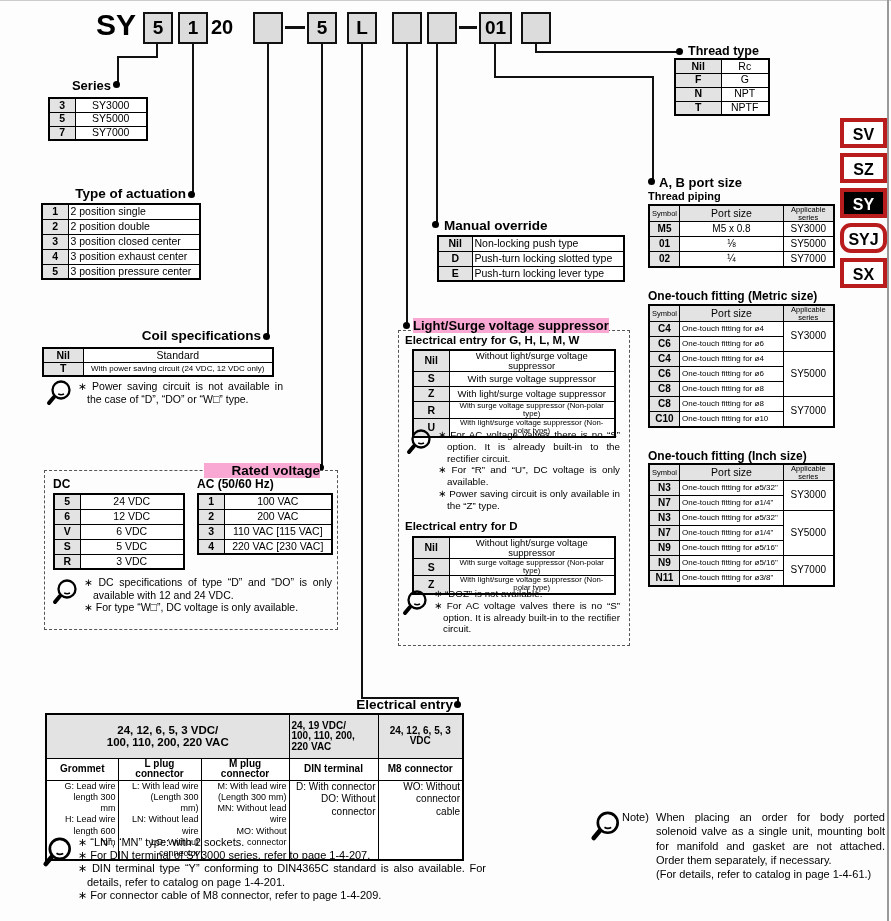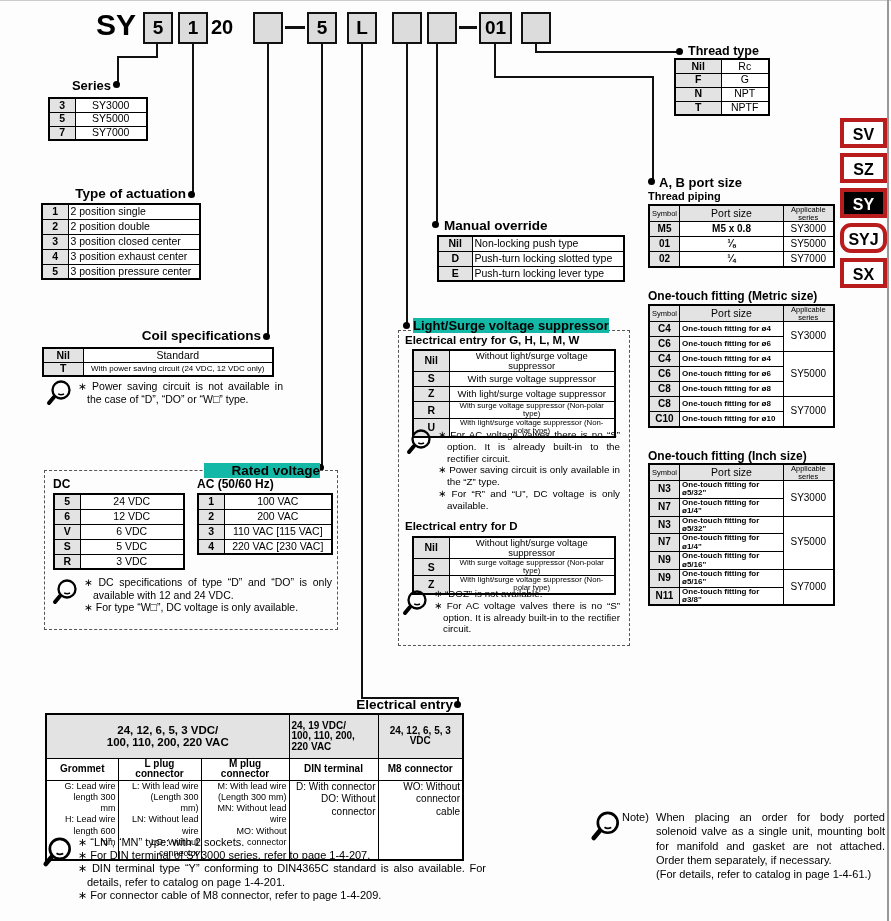--- a/index.html
+++ b/index.html
@@ -29,21 +29,21 @@
   #tbl-dc .sym{width:26px;} #tbl-dc .val{width:104px;text-align:center;}
   #tbl-ac .sym{width:26px;} #tbl-ac .val{width:108px;text-align:center;}
   #tbl-sup1 .sym,#tbl-sup2 .sym{width:36px;}
   #tbl-sup1 .val,#tbl-sup2 .val{width:166px;text-align:center;font-size:9.5px;}
   #tbl-sup1 tr:nth-child(4) .val,#tbl-sup1 tr:nth-child(5) .val{font-size:7.8px;}
   #tbl-sup2 tr:nth-child(2) .val,#tbl-sup2 tr:nth-child(3) .val{font-size:7.8px;}
   #tbl-mo .sym{width:34px;} #tbl-mo .val{width:152px;}
   #tbl-tt .sym{width:46px;} #tbl-tt .val{width:48px;text-align:center;}
   #tbl-tt td{height:14px;}
   .porttbl .sym{width:28px;font-size:10px;margin-left:18px;}
-  .porttbl .port{width:104px;font-size:8px;font-weight:bold;}
+  .porttbl .port{width:104px;font-size:8px;}
   .porttbl .ser{width:50px;text-align:center;font-size:10px;}
   .porttbl th{height:12px;}
   .porttbl th.h-sym{font-size:7.5px;}
   .porttbl th.h-port{font-size:10.5px;}
   .porttbl th.h-ser{font-size:7.5px;line-height:1;}
   #tbl-tp .port{text-align:center;font-size:10px;}
   
   #tbl-ee td,#tbl-ee th{vertical-align:middle;}
   #tbl-ee .g{background:#e3e3e3;font-weight:bold;white-space:pre-line;height:44px;}
   #tbl-ee .g1{font-size:11.5px;text-align:center;}
@@ -53,21 +53,21 @@
   #tbl-ee td.cc{font-size:9px;height:58px;vertical-align:top;white-space:pre-wrap;line-height:1.25;text-align:right;}
   #tbl-ee td.cw{font-size:10px;}
   .dashbox{position:absolute;border:1.6px dashed #555;box-sizing:border-box;}
   .note{position:absolute;font-size:10.5px;line-height:1.2;text-align:justify;}
   .note .nl{padding-left:9px;text-indent:-9px;}
   .smallnote{font-size:9.8px;}
   .tab{position:absolute;left:840px;width:47px;height:30px;border:4px solid #b91c1c;box-sizing:border-box;
        background:#fff;font-weight:bold;font-size:16px;text-align:center;line-height:26px;}
   .tab.active{background:#000;color:#fff;}
   .mag{position:absolute;}
-  .whitebg{background:#14b8a6;}
+  .whitebg{background:#f9a8d4;}
 </style>
 </head>
 <body>
 
 <div id="page">
 
   <div class="abs" style="left:0;top:0;width:891px;height:1px;background:#ccc;"></div>
   <div class="abs" style="left:887px;top:0;width:2px;height:921px;background:#999;"></div>
 
   <div class="lbl" style="left:96px;top:8px;font-size:30px;">SY</div>
@@ -269,22 +269,22 @@
         </tr>
       </tbody>
   </table>
   <svg class="mag" style="left:406px;top:428px;" width="27" height="30" viewBox="0 0 27 30">
     <circle cx="15" cy="11" r="8.5" fill="none" stroke="#000" stroke-width="2.3"></circle>
     <path d="M18 15 q-3.2 1.6 -5.8 -0.2" fill="none" stroke="#000" stroke-width="1.4"></path>
     <line x1="8" y1="18" x2="3" y2="24" stroke="#000" stroke-width="4" stroke-linecap="round"></line>
   </svg>
   <div class="note smallnote" style="left:438px;top:429px;width:182px;">
     <div class="nl">∗ For AC voltage valves there is no “S” option. It is already built-in to the rectifier circuit.</div>
+    <div class="nl">∗ For “R” and “U”, DC voltage is only available.</div>
     <div class="nl">∗ Power saving circuit is only available in the “Z” type.</div>
-    <div class="nl">∗ For “R” and “U”, DC voltage is only available.</div>
   </div>
   <div class="lbl" style="left:405px;top:520px;font-size:11.5px;">Electrical entry for D</div>
   <table id="tbl-sup2" style="left:412px;top:536px;">
     <tbody>
         <tr>
           <td class="sym">Nil</td>
           <td class="val">Without light/surge voltage suppressor</td>
         </tr>
         <tr>
           <td class="sym">S</td>

